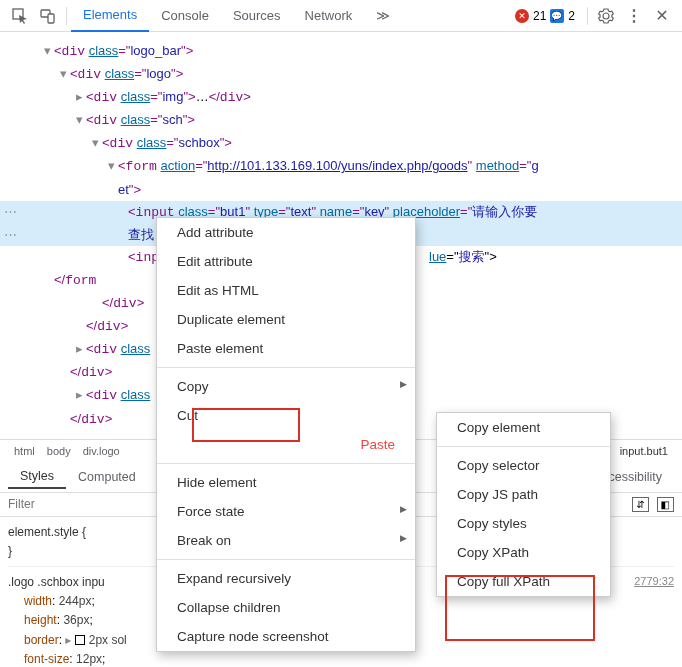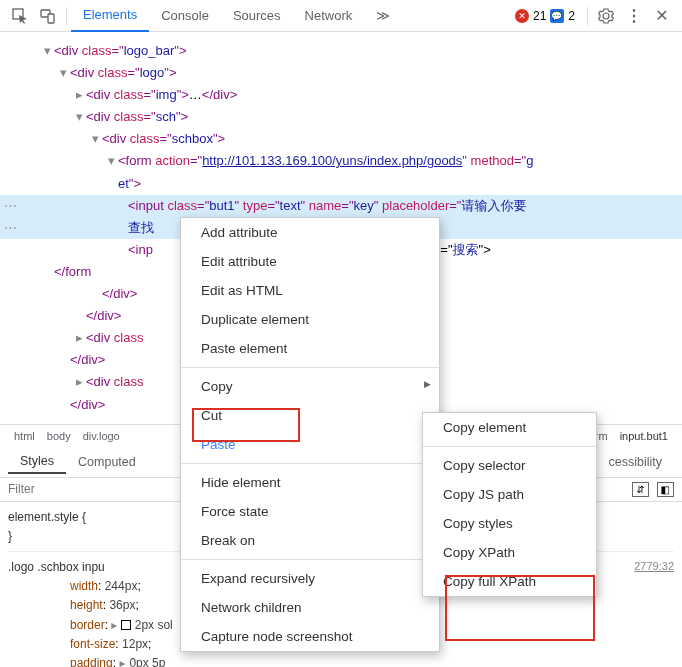--- a/index.html
+++ b/index.html
@@ -19,49 +19,49 @@
 .badge-msg { display: flex; align-items: center; font-size: 12px; }
 .badge-msg .sq { width: 14px; height: 14px; background: #1a73e8; color: #fff; display: flex; align-items: center; justify-content: center; font-size: 9px; margin-right: 4px; border-radius: 2px; }
 
 
 .dom-tree { font-family: 'Courier New', monospace; font-size: 13px; padding: 8px 0; line-height: 1.7; }
 .node { white-space: nowrap; }
 .arrow { display: inline-block; width: 10px; color: #888; }
 .node.selected { background: #d6ecfa; position: relative; }
 .node.selected::before { content: '⋯'; position: absolute; left: 4px; color: #888; }
 .tag { color: #881280; }
-.tagname { color: #881280; }
-.attr-name { color: #be185d; }
+.tagname { color: #881280; font-family: Liberation Mono, monospace; }
+.attr-name { color: #0369a1; text-decoration: underline; }
 .attr-val { color: #1a1aa6; }
 .str-link { color: #1a1aa6; text-decoration: underline; }
 
 
 .breadcrumb { height: 24px; border-top: 1px solid #ddd; display: flex; align-items: center; font-family: 'Courier New', monospace; font-size: 11px; padding: 0 8px; color: #5f6368; }
 .crumb { padding: 0 6px; color: #5f6368; }
 .crumb.active { color: #333; }
 
 
 .styles-tabs { height: 30px; border-bottom: 1px solid #ddd; display: flex; align-items: center; padding: 0 8px; font-size: 13px; }
 .styles-tab { padding: 0 12px; color: #5f6368; cursor: pointer; font-size: 12.5px; }
 .styles-tab:first-child { color: #333; border-bottom: 2px solid #444; padding-bottom: 4px; margin-top: 4px; }
 .filter-row { padding: 4px 8px; border-bottom: 1px solid #ddd; display: flex; align-items: center; gap: 8px; }
 .filter-input { border: none; outline: none; font-size: 12px; flex: 1; }
 
 .css-rules { font-family: 'Courier New', monospace; font-size: 12px; padding: 6px 8px; line-height: 1.6; }
 .rule-hdr { color: #333; }
 .rule-body { padding-left: 16px; }
-.prop { color: #994500; margin-left: 46px; }
+.prop { color: #994500; }
 .val { color: #444; }
 .border-swatch { display: inline-block; width: 10px; height: 10px; border: 1px solid #000; background: #fff; vertical-align: middle; }
 .rule-source { float: right; color: #888; text-decoration: underline; cursor: pointer; font-size: 11px; }
 
 
 .ctx-menu { position: absolute; background: #fff; border: 1px solid #ccc; box-shadow: 2px 4px 10px rgba(0,0,0,0.25); font-size: 13.5px; color: #333; z-index: 10; }
 .ctx-item { padding: 7px 20px 7px 20px; cursor: pointer; position: relative; white-space: nowrap; }
-.ctx-item.disabled { color: #3b82f6; }
+.ctx-item.disabled { color: #ef4444; text-align: right; }
 .ctx-sep { height: 1px; background: #e0e0e0; margin: 4px 0; }
 .ctx-item.has-sub::after { content: '▶'; position: absolute; right: 8px; font-size: 9px; color: #666; }
 
 .highlight-box { position: absolute; border: 2.5px solid #d93025; pointer-events: none; z-index: 20; }
 </style>
 </head>
 <body>
 
 <div class="toolbar">
   <div class="tool-icon">
@@ -158,41 +158,41 @@
   <div class="rule-body">
     <div><span class="prop">width</span>: <span class="val">244px</span>;</div>
     <div><span class="prop">height</span>: <span class="val">36px</span>;</div>
     <div><span class="prop">border</span>: <span class="arrow">▸</span><span class="border-swatch"></span> <span class="val">2px sol</span></div>
     <div><span class="prop">font-size</span>: <span class="val">12px</span>;</div>
     <div><span class="prop">padding</span>: <span class="arrow">▸</span><span class="val">0px 5p</span></div>
 
   </div>
 </div>
 
-<div class="ctx-menu" style="left:180px;top:217px;width:260px">
+<div class="ctx-menu" style="left:156px;top:217px;width:260px">
   <div class="ctx-item">Add attribute</div>
   <div class="ctx-item">Edit attribute</div>
   <div class="ctx-item">Edit as HTML</div>
   <div class="ctx-item">Duplicate element</div>
   <div class="ctx-item">Paste element</div>
   <div class="ctx-sep"></div>
   <div class="ctx-item has-sub">Copy</div>
   <div class="ctx-item">Cut</div>
   <div class="ctx-item disabled">Paste</div>
   <div class="ctx-sep"></div>
   <div class="ctx-item">Hide element</div>
   <div class="ctx-item has-sub">Force state</div>
   <div class="ctx-item has-sub">Break on</div>
   <div class="ctx-sep"></div>
   <div class="ctx-item">Expand recursively</div>
-  <div class="ctx-item">Network children</div>
+  <div class="ctx-item">Collapse children</div>
   <div class="ctx-item">Capture node screenshot</div>
 </div>
 
-<div class="ctx-menu" style="left:422px;top:412px;width:175px">
+<div class="ctx-menu" style="left:436px;top:412px;width:175px">
   <div class="ctx-item">Copy element</div>
   <div class="ctx-sep"></div>
   <div class="ctx-item">Copy selector</div>
   <div class="ctx-item">Copy JS path</div>
   <div class="ctx-item">Copy styles</div>
   <div class="ctx-item">Copy XPath</div>
   <div class="ctx-item">Copy full XPath</div>
 </div>
 
 <div class="highlight-box" style="left:192px;top:408px;width:108px;height:34px"></div>

